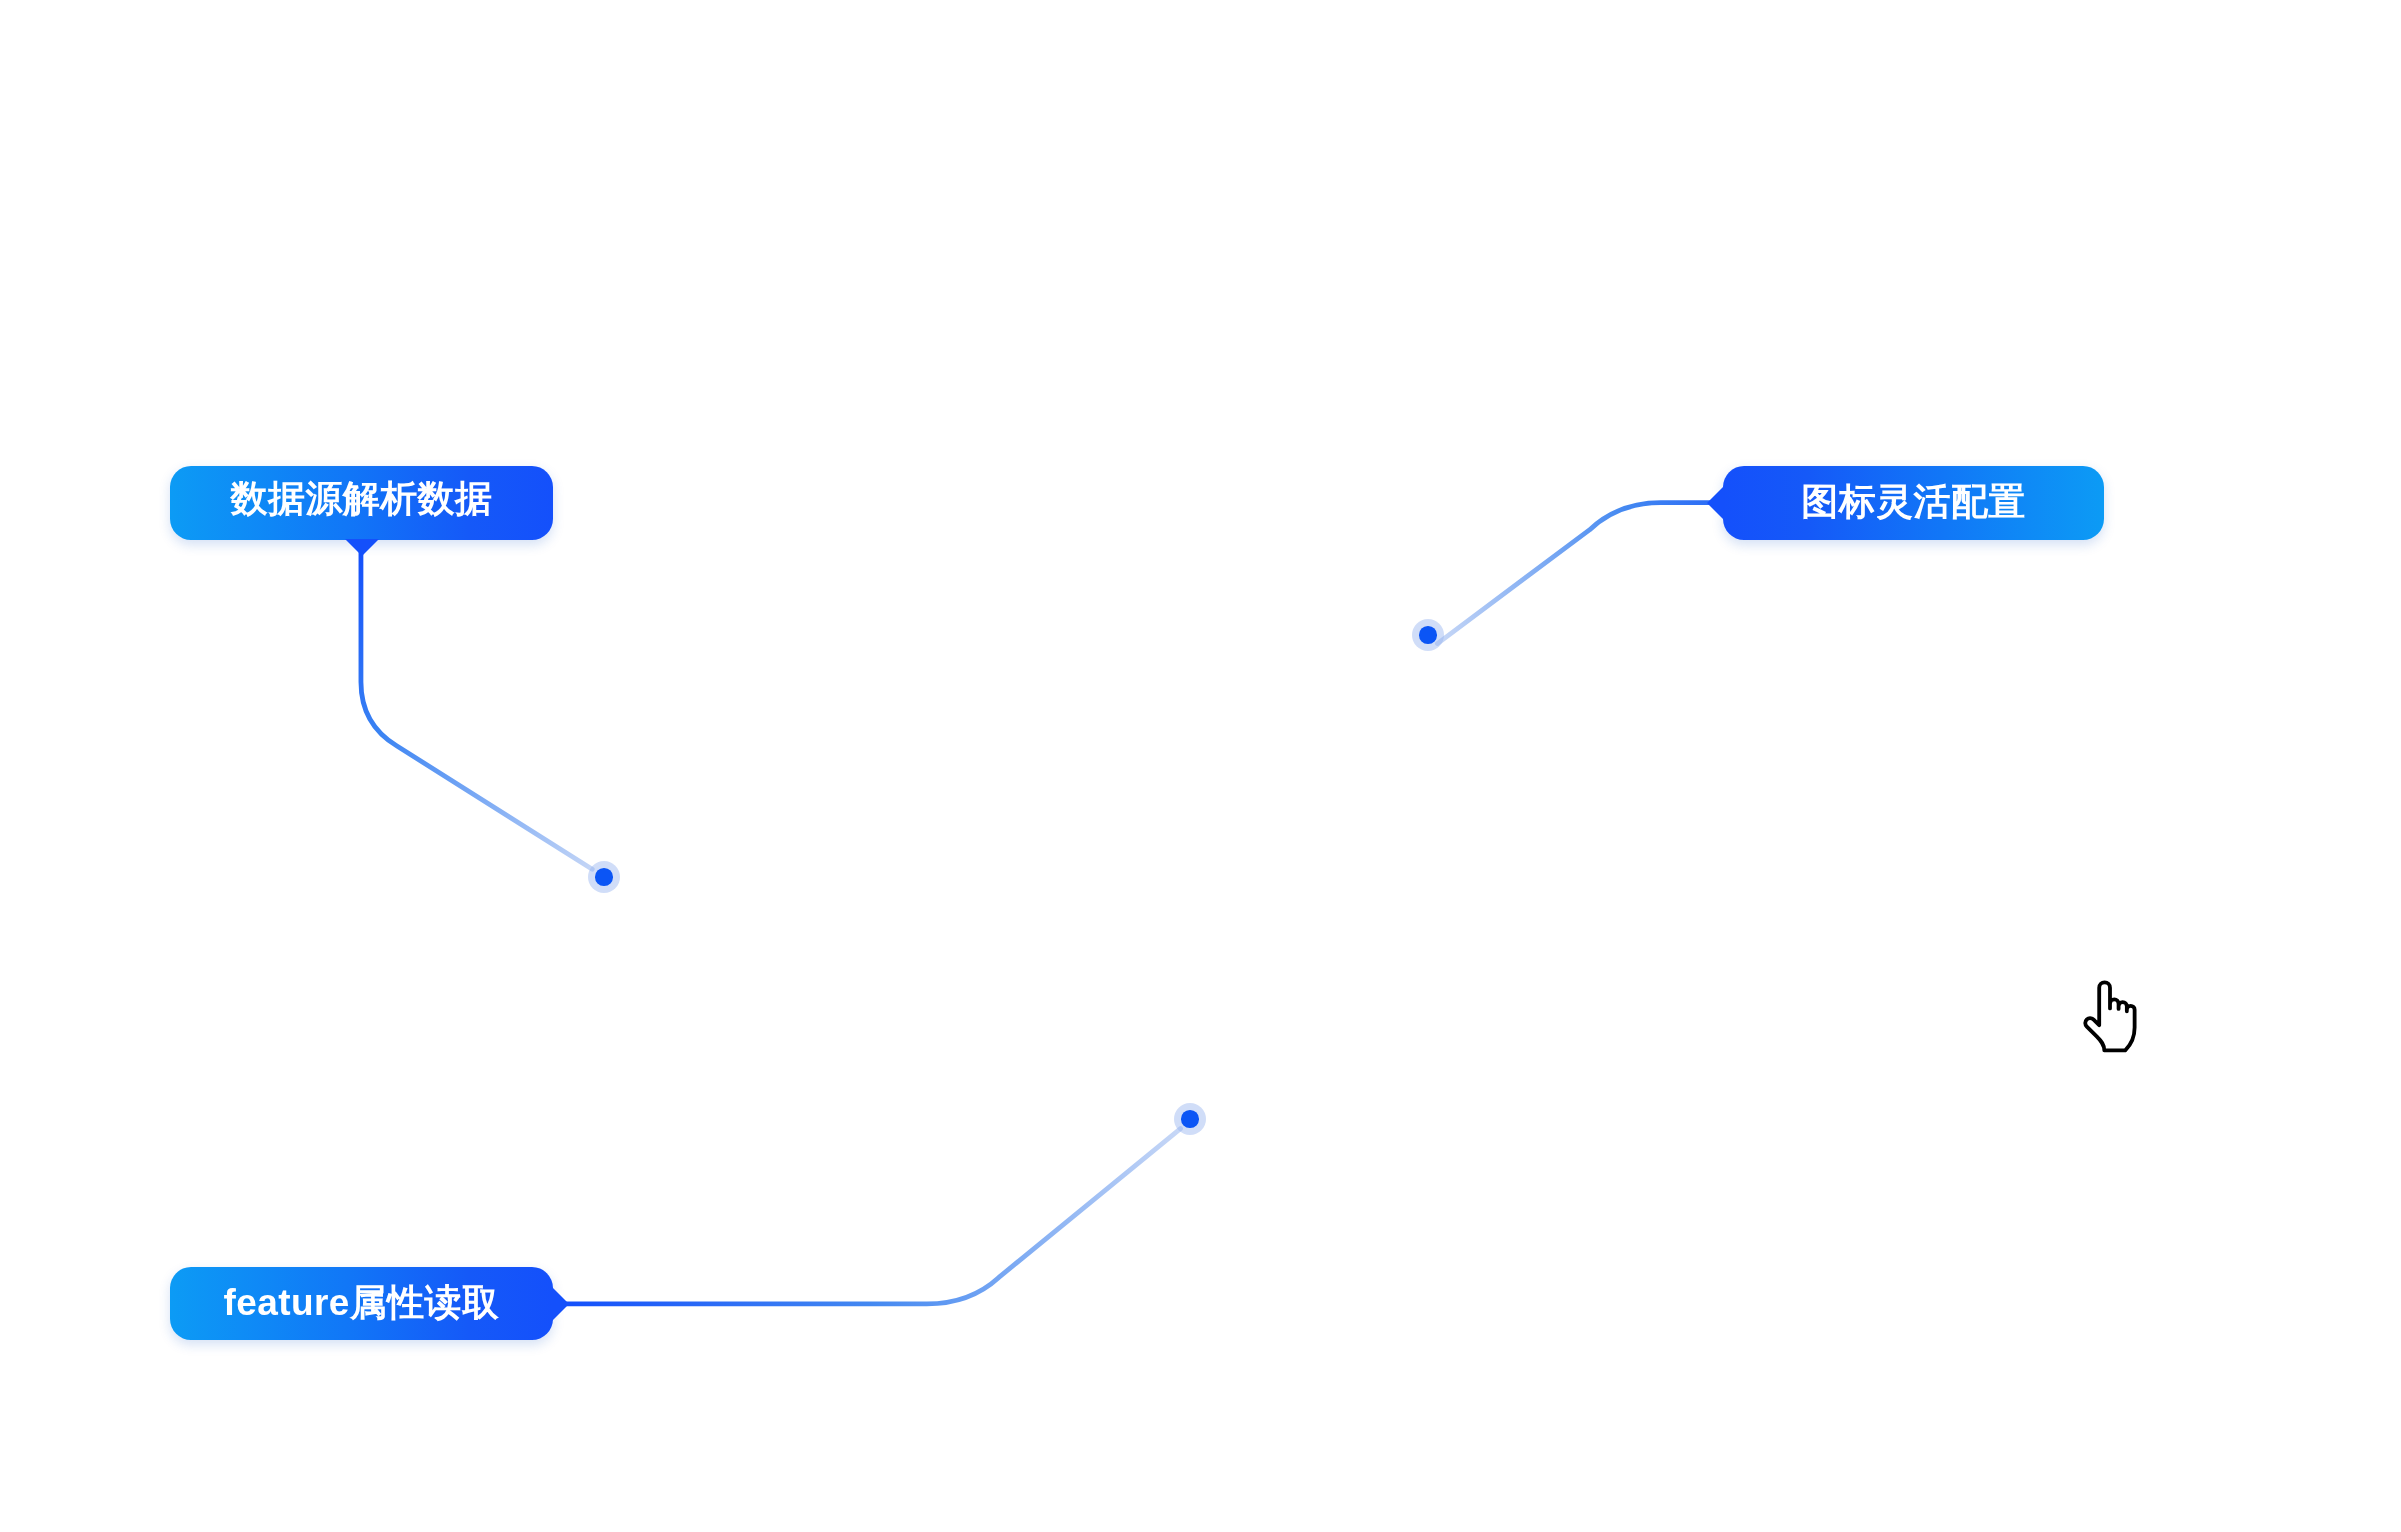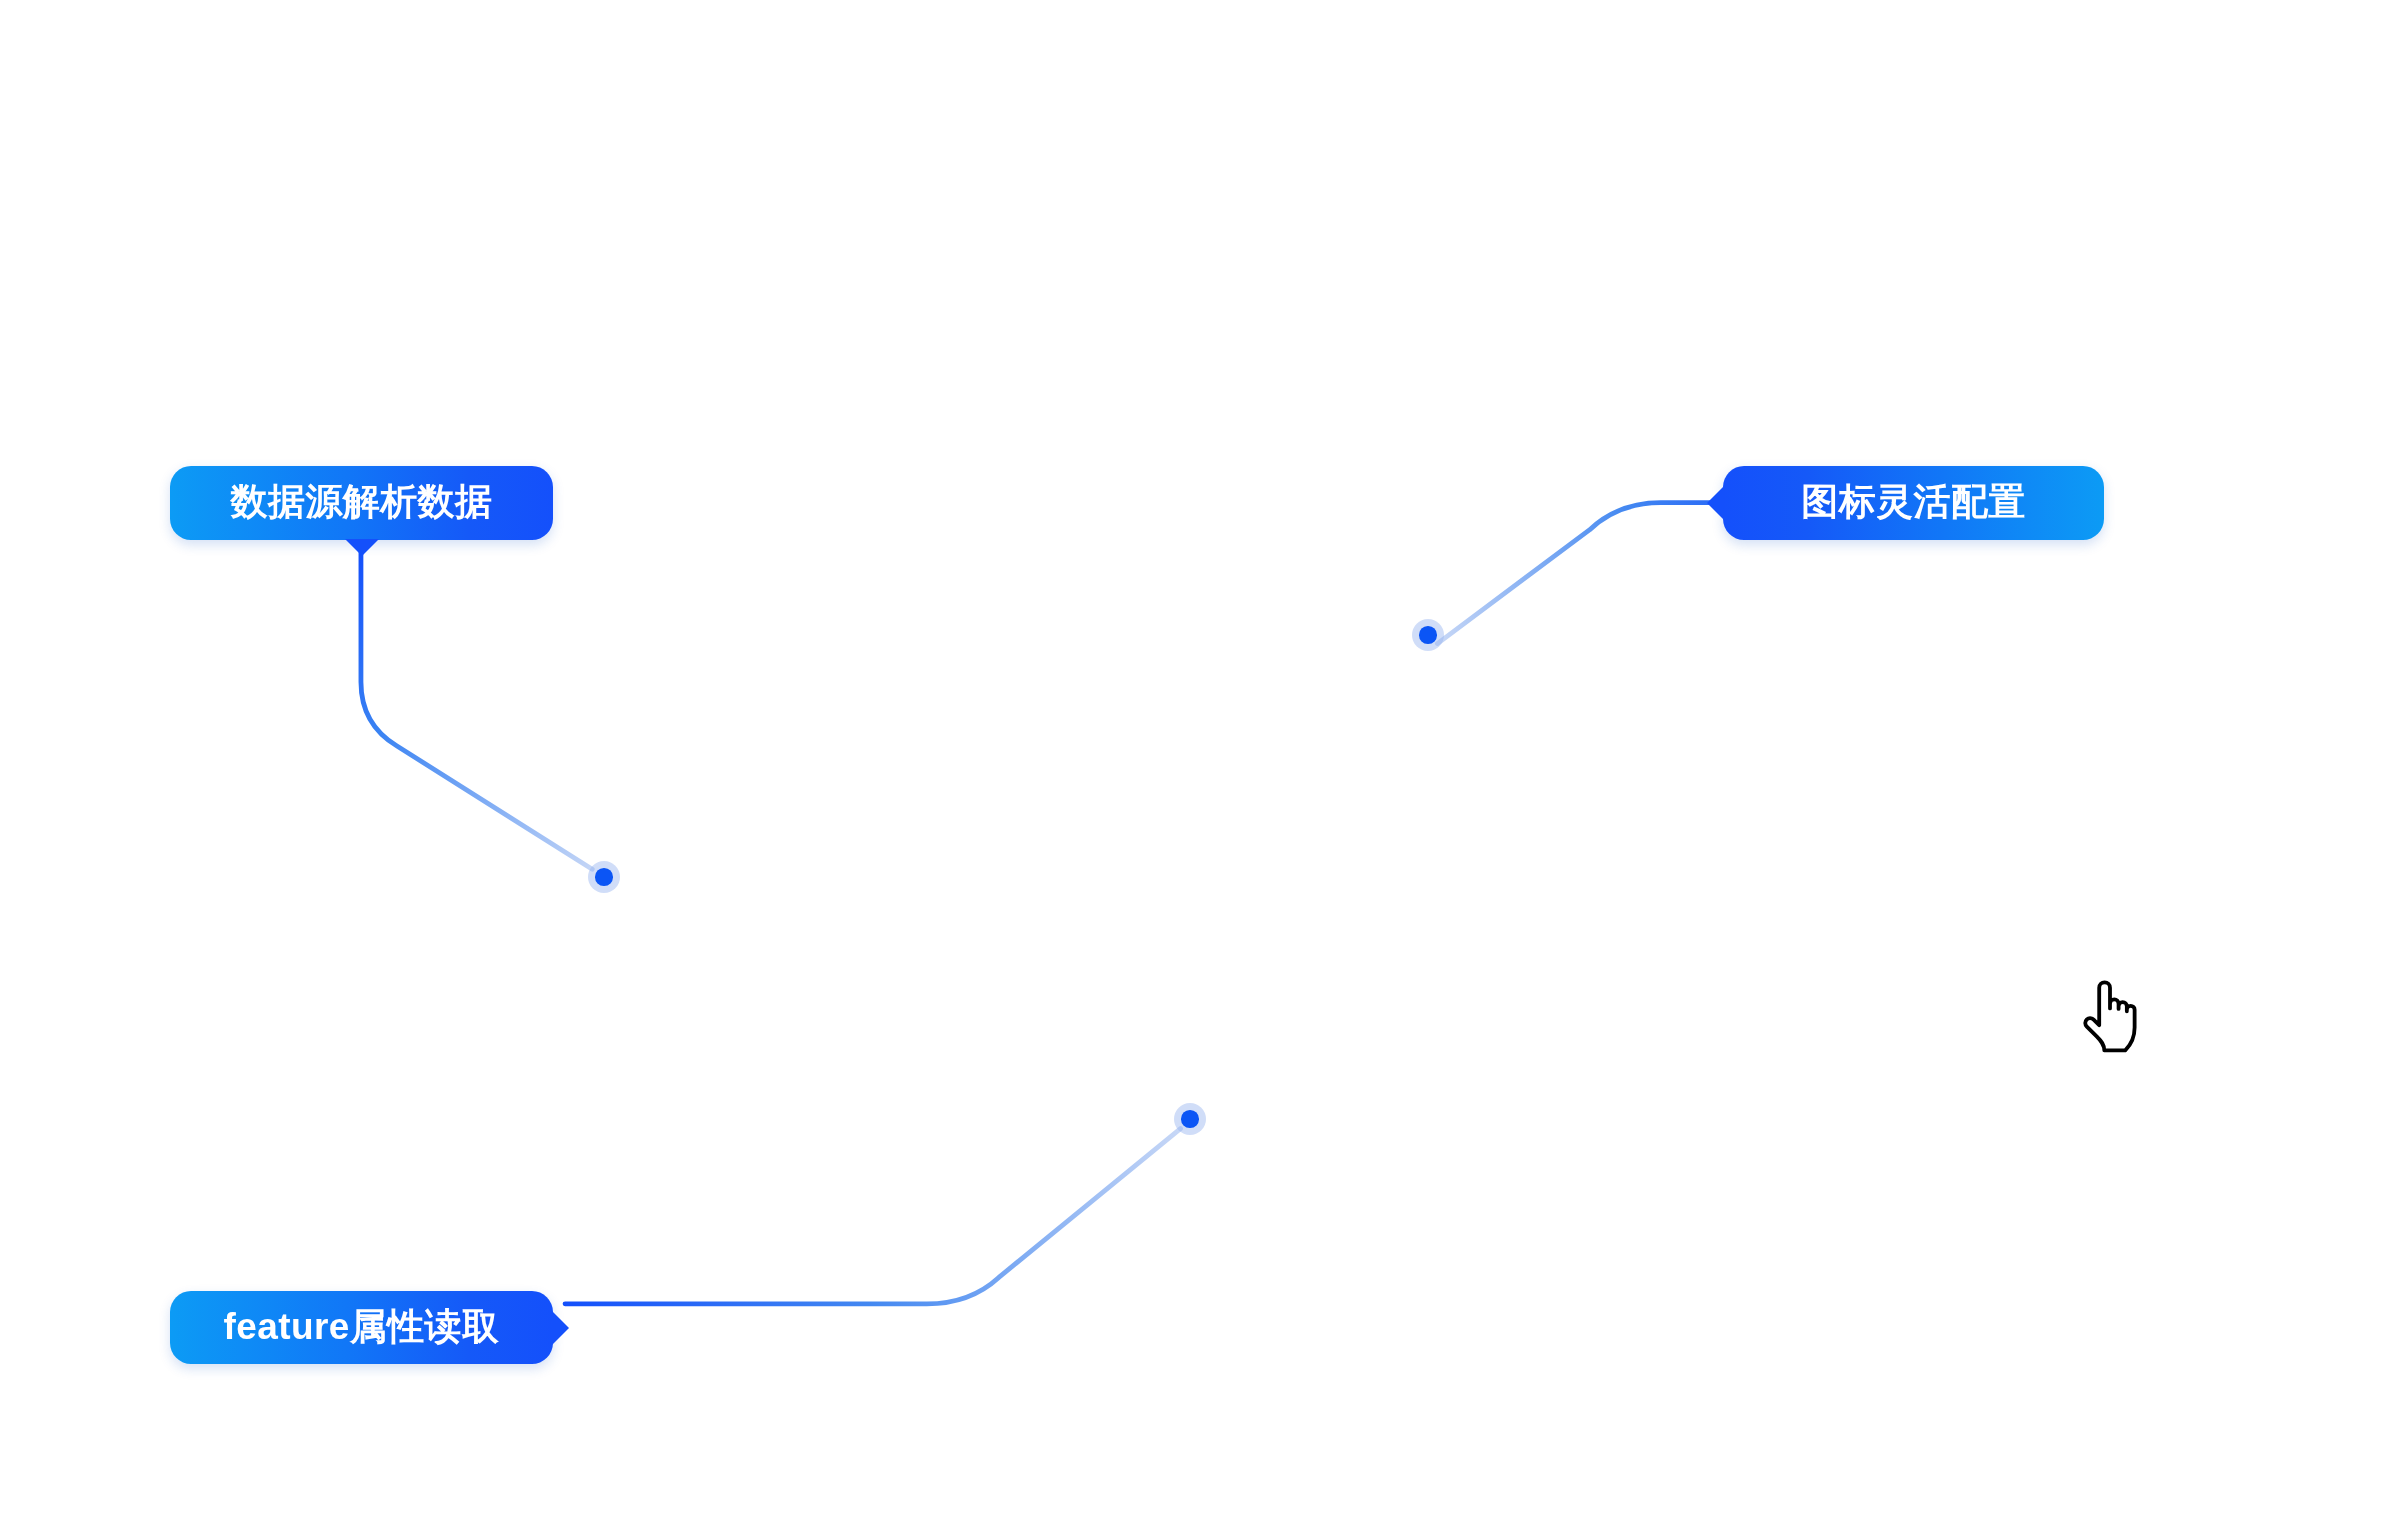--- a/index.html
+++ b/index.html
@@ -133,31 +133,31 @@
       </linearGradient>
     </defs>
 
     <path id="wire0" fill="none" stroke="url(#gradWire0)" stroke-width="6" stroke-linecap="round" stroke-linejoin="round" d="M 451 690 L 451 852 Q 451 905 496 932 L 740 1086"></path>
 
     <path id="wire1" fill="none" stroke="url(#gradWire1)" stroke-width="6" stroke-linecap="round" stroke-linejoin="round" d="M 2248 628 L 2075 628 Q 2022 628 1986 662 L 1796 804"></path>
 
     <path id="wire2" fill="none" stroke="url(#gradWire2)" stroke-width="6" stroke-linecap="round" stroke-linejoin="round" d="M 706 1629 L 1158 1629 Q 1212 1629 1248 1596 L 1475 1410"></path>
   </svg>
 
-  <div class="callout grad-ltr" id="callout0" style="left:170px; top:466px; width:383px; height:74px;">
+  <div class="callout grad-ltr" id="callout0" style="left:170px; top:466px; width:383px; height:74px;font-family:Liberation Mono, monospace;">
     <span class="callout-text">数据源解析数据</span>
     <span class="tail tail-down"></span>
   </div>
 
   <div class="callout grad-rtl" id="callout1" style="left:1723px; top:466px; width:381px; height:74px;">
     <span class="callout-text">图标灵活配置</span>
     <span class="tail tail-left"></span>
   </div>
 
-  <div class="callout grad-ltr" id="callout2" style="left:170px; top:1267px; width:383px; height:73px;margin-top:24px;">
+  <div class="callout grad-ltr" id="callout2" style="left:170px; top:1267px; width:383px; height:73px;">
     <span class="callout-text">feature属性读取</span>
     <span class="tail tail-right"></span>
   </div>
 
   <div class="marker" id="marker0" style="left:604px; top:877px;">
     <span class="marker-core"></span>
   </div>
 
   <div class="marker" id="marker1" style="left:1428px; top:635px;">
     <span class="marker-core"></span>

